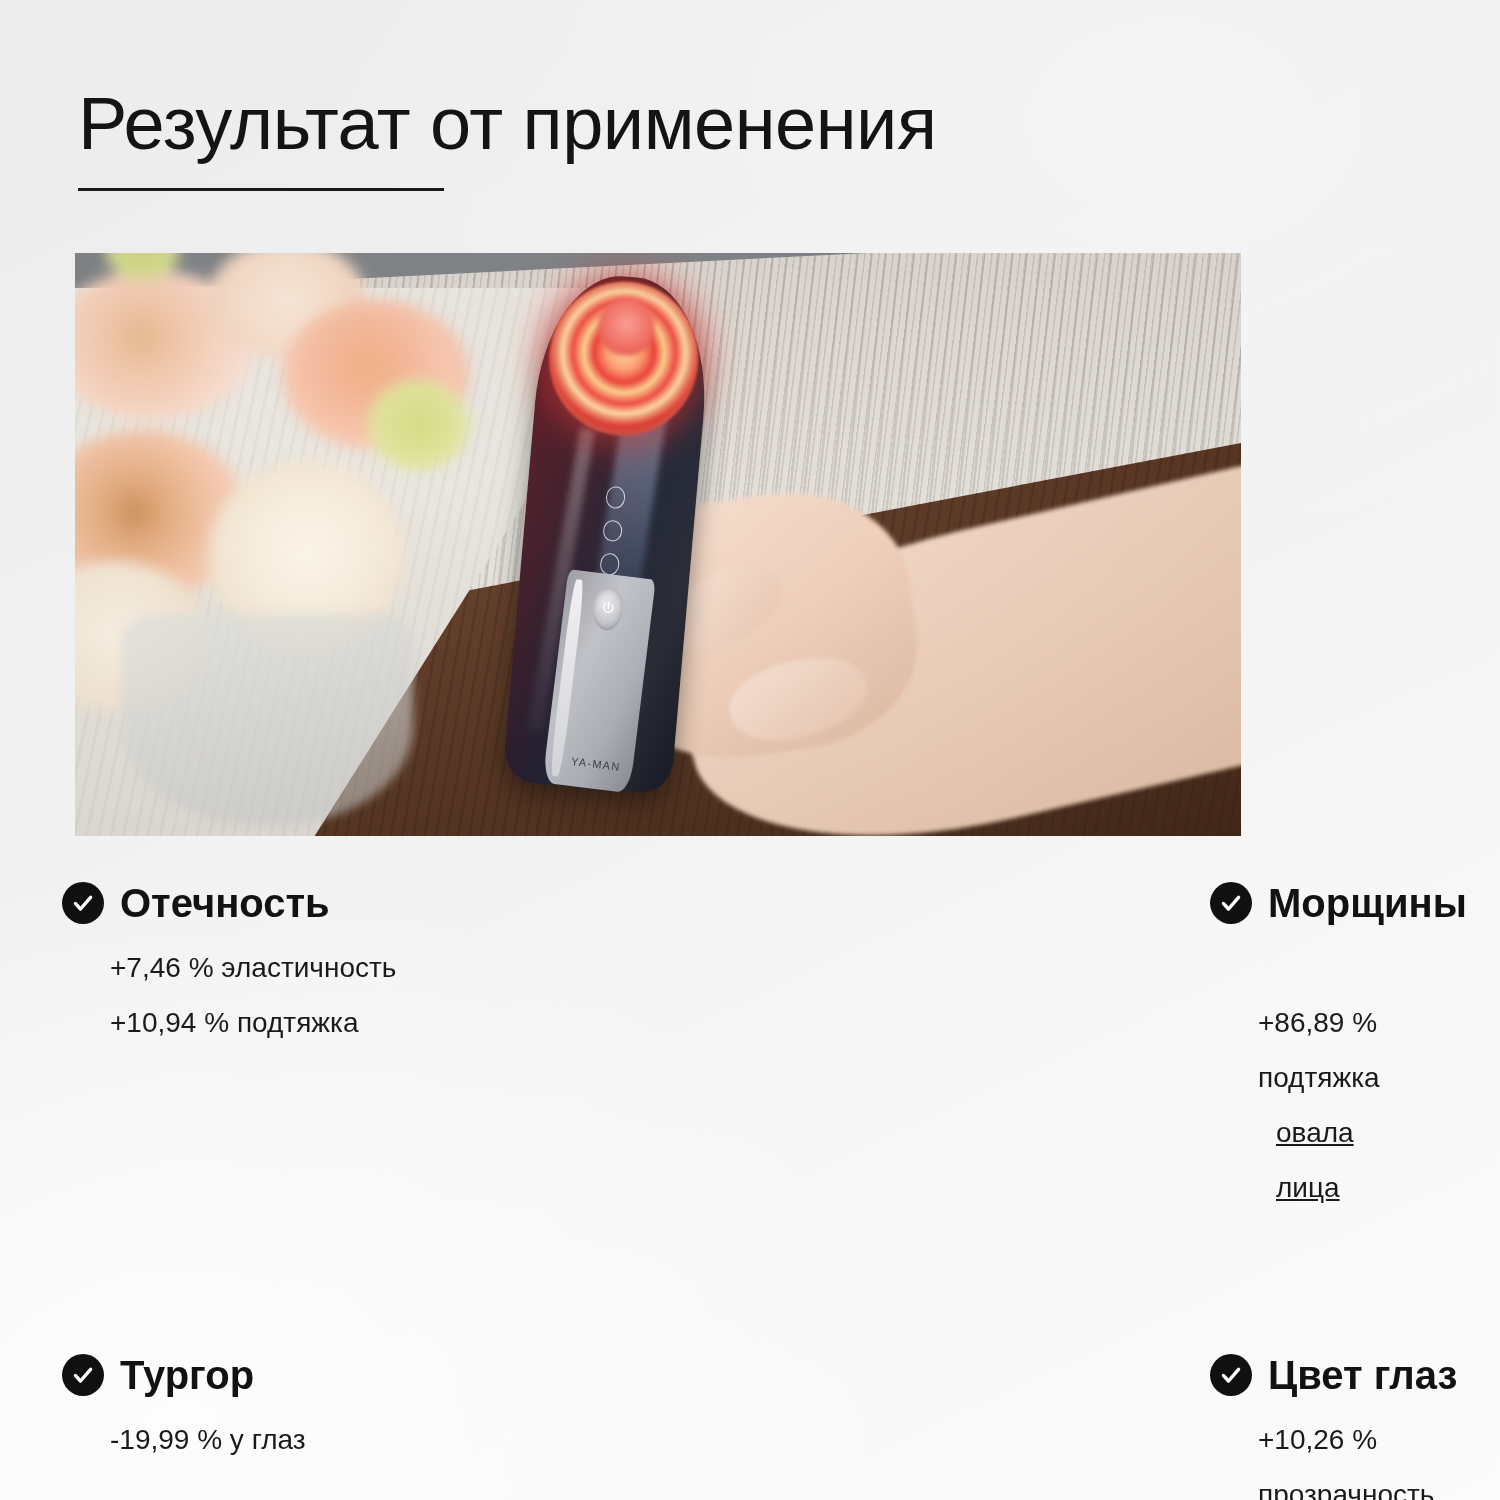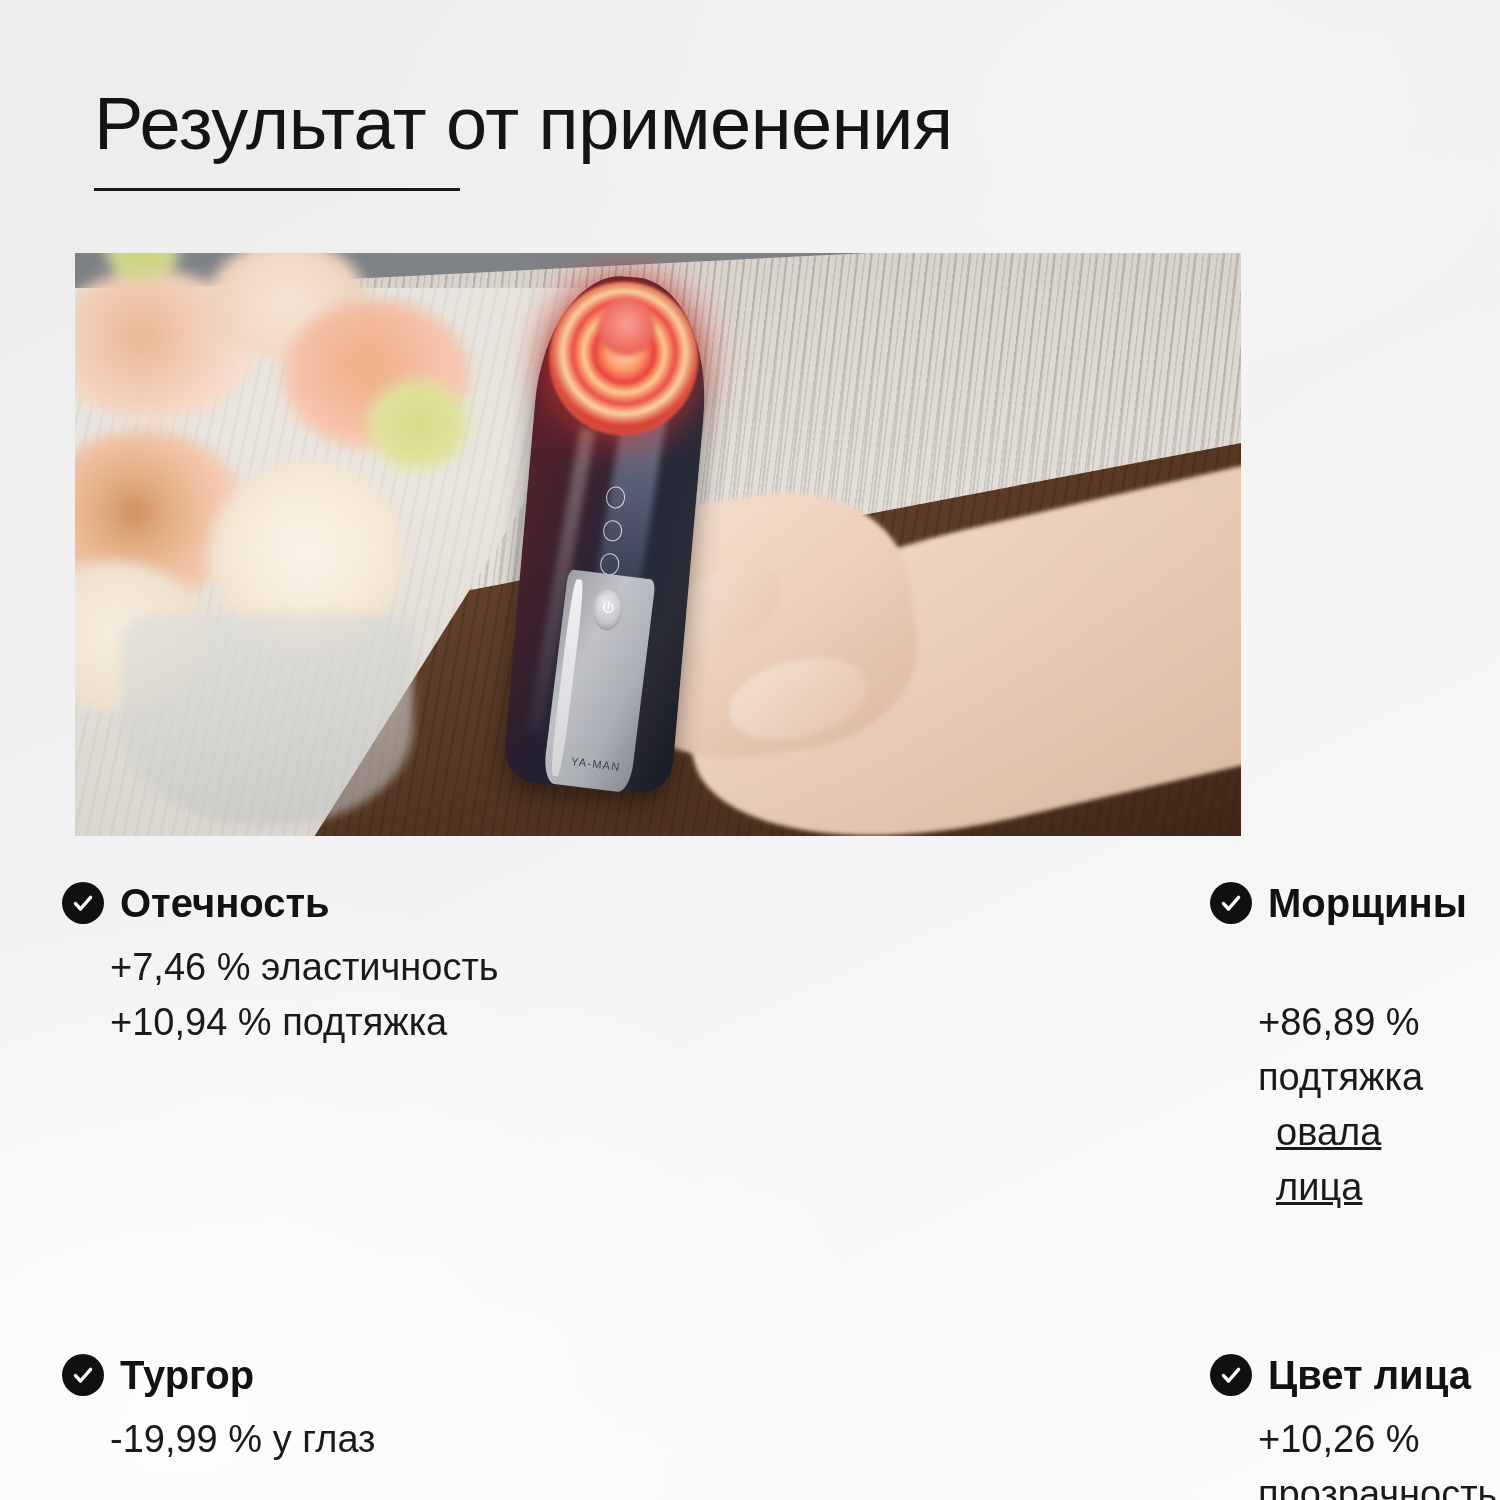--- a/index.html
+++ b/index.html
@@ -23,21 +23,21 @@
     background:
       radial-gradient(ellipse 1400px 1000px at 78% 8%, #f4f4f4 0%, rgba(244,244,244,0) 60%),
       radial-gradient(ellipse 1200px 900px at 12% 95%, #fdfdfd 0%, rgba(253,253,253,0) 62%),
       linear-gradient(155deg, #ececec 0%, #efefef 22%, #f2f2f2 46%, #f7f7f7 70%, #fbfbfb 100%);
     box-sizing: border-box;
   }
 
   
   .header {
     position: absolute;
-    left: 94px;
+    left: 78px;
     top: 82px;
     width: 1260px;
   }
   .page-title {
     margin: 0;
     font-size: 74px;
     line-height: 84px;
     font-weight: 400;
     letter-spacing: -0.5px;
     color: #141414;
@@ -343,21 +343,21 @@
     font-weight: 700;
     color: #121212;
     white-space: nowrap;
   }
   .bene-list {
     margin: 0;
     padding: 0 0 0 48px;
     list-style: none;
   }
   .bene-list li {
-    font-size: 38px;
+    font-size: 28px;
     line-height: 55px;
     color: #1a1a1a;
     font-weight: 400;
     white-space: pre-line;
   }
   .bene-list li .cont {
     display: block;
     padding-left: 18px;
     text-decoration: underline;
   }
@@ -494,21 +494,21 @@
       </div>
 
       <div class="bene-col right">
         <div class="bene-block">
           <div class="bene-head">
             <span class="check-icon">
               <svg viewBox="0 0 24 24">
                   <path d="M4.5 12.6l5 5.4L19.6 6.3" stroke="#ffffff" stroke-width="3.4" fill="none" stroke-linecap="round" stroke-linejoin="round"></path>
                 </svg>
             </span>
-            <span class="bene-title">Цвет лица</span>
+            <span class="bene-title">Цвет глаз</span>
           </div>
           <ul class="bene-list">
             <li><span>+10,26 % прозрачность</span></li>
 
           </ul>
         </div>
       </div>
     </div>
 
   </div>

